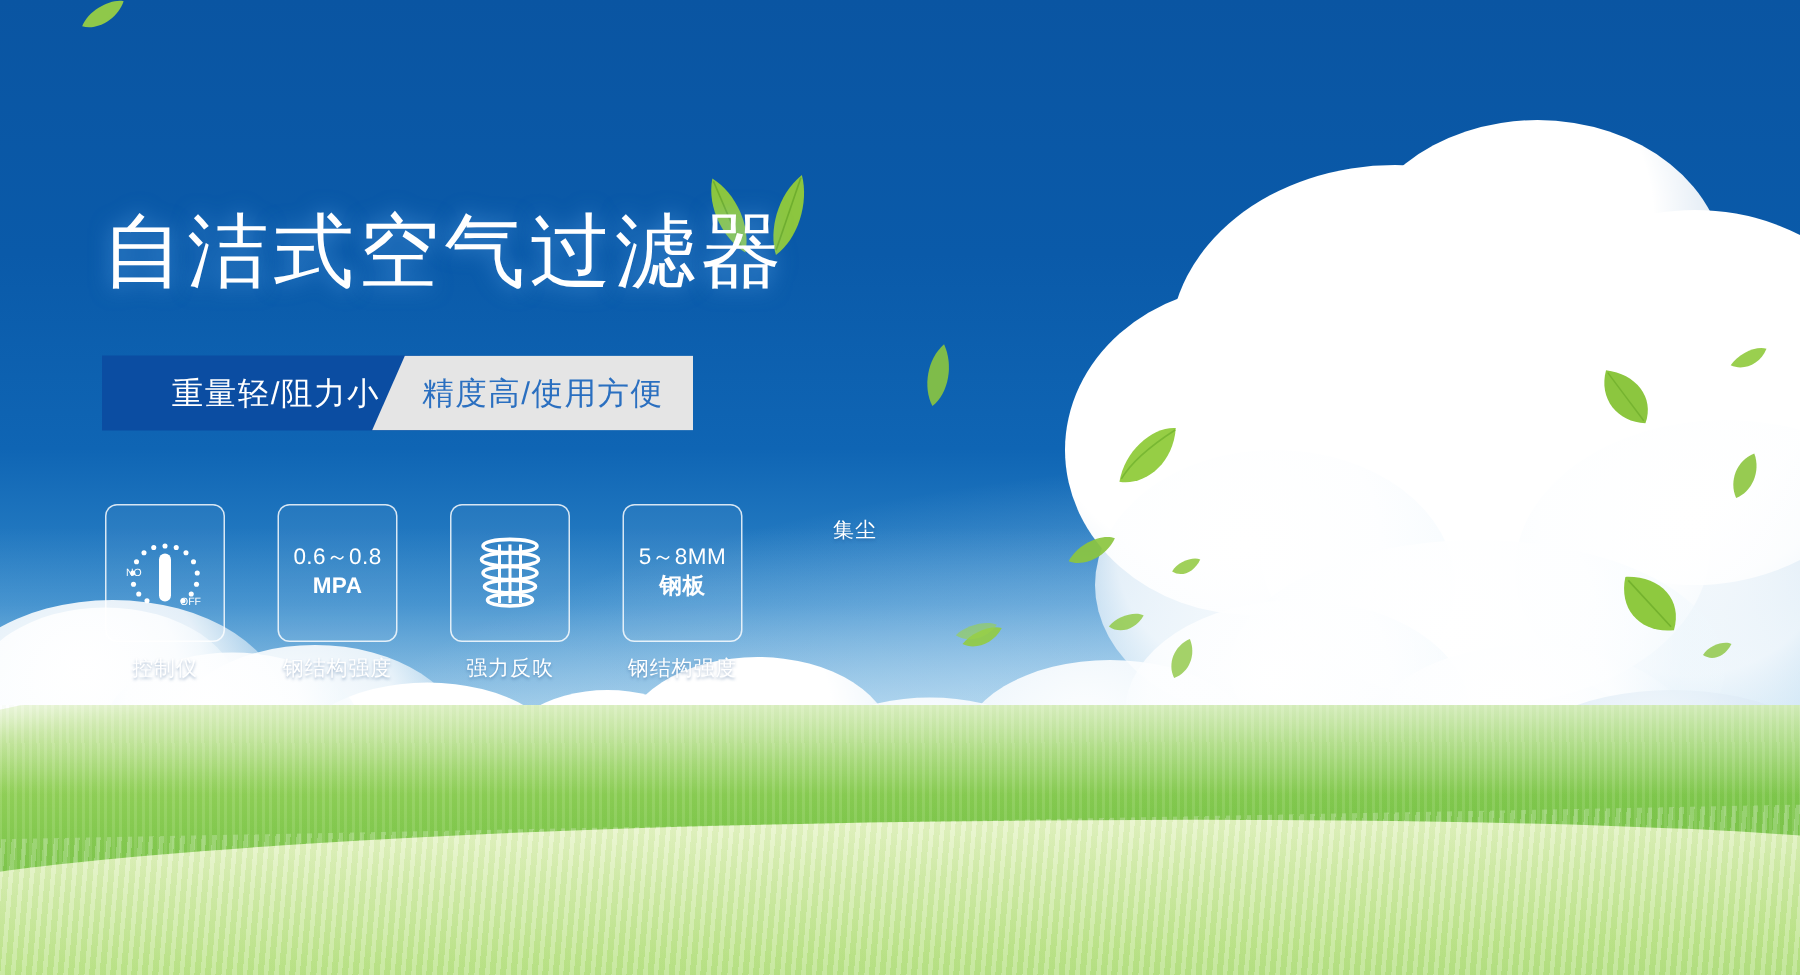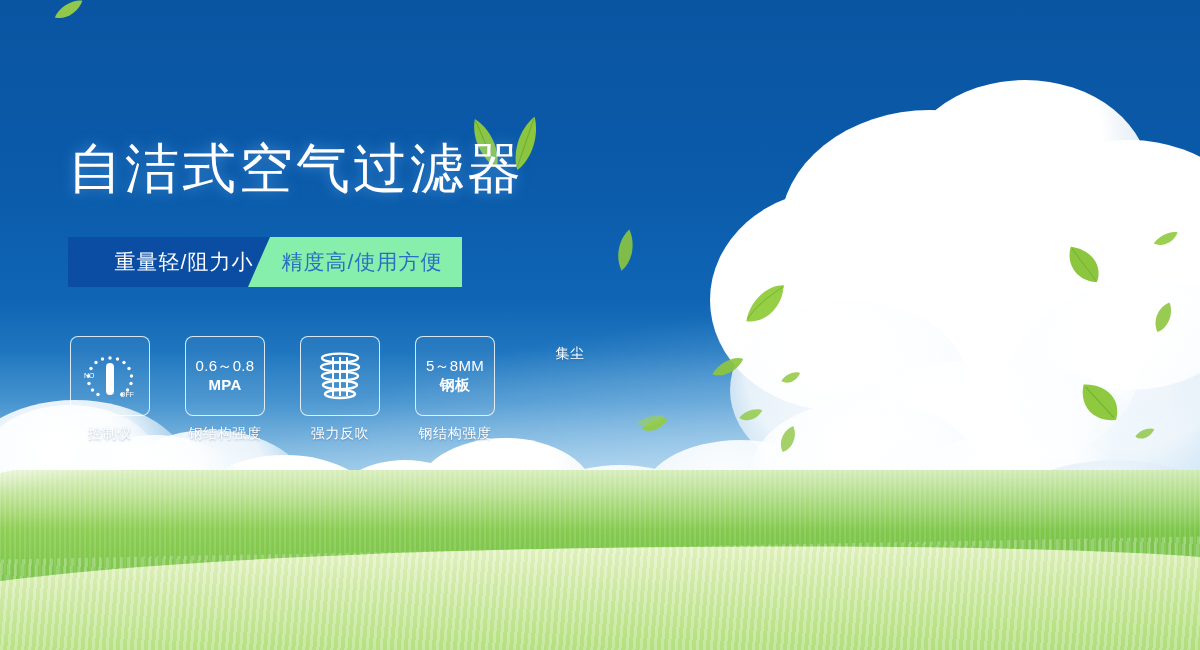--- a/index.html
+++ b/index.html
@@ -100,37 +100,37 @@
   .tag-left{
     position:absolute; left:0; top:0; height:50px; width:212px;
     background:#0b4da2;
     display:flex; align-items:center; justify-content:center;
   }
   .tag-left span{
     color:#fff; font-size:21px; letter-spacing:1px; white-space:nowrap;margin-left:20px;
   }
   .tag-right{
     position:absolute; left:180px; top:0; height:50px; width:214px;
-    background:#86efac;
+    background:#e5e5e5;
     clip-path:polygon(22px 0, 214px 0, 214px 50px, 0 50px);
     display:flex; align-items:center; justify-content:center;
   }
   .tag-right span{
     color:#2a6fc0; font-size:21px; letter-spacing:1px; white-space:nowrap;
     padding-left:14px;
   }
 
   
   .features{
     position:absolute; left:70px; top:336px;
     display:flex; gap:35px; align-items:flex-start;
   }
   .feature{ width:80px; display:flex; flex-direction:column; align-items:center; }
   .fbox{
-    width:80px; height:80px; border:1.6px solid rgba(255,255,255,.82);
+    width:80px; height:92px; border:1.6px solid rgba(255,255,255,.82);
     border-radius:8px;
     display:flex; flex-direction:column; align-items:center; justify-content:center;
     background:rgba(255,255,255,.05);
   }
   .fbox .txt{
     color:#fff; font-size:15px; line-height:1.25; text-align:center;
     letter-spacing:.3px; white-space:nowrap;
   }
   .fbox .txt.l2{ font-size:15px;font-weight:bold; }
   .flabel{

